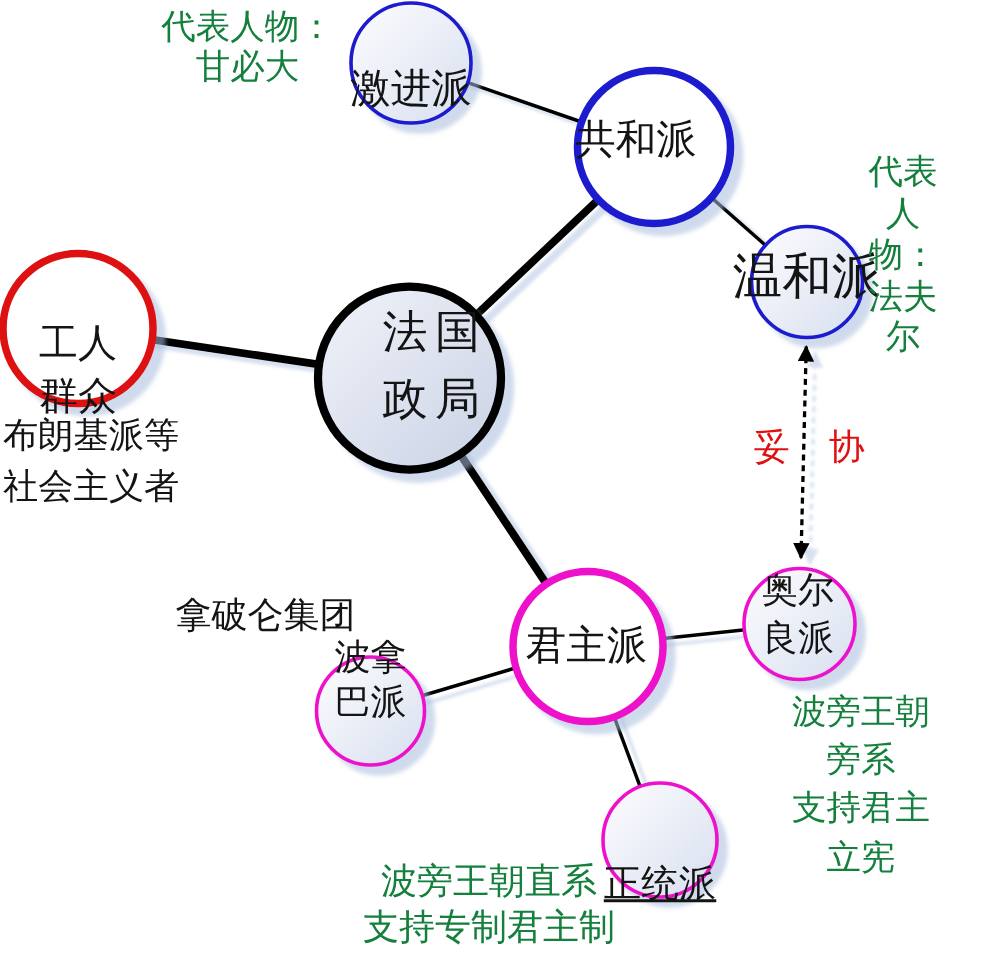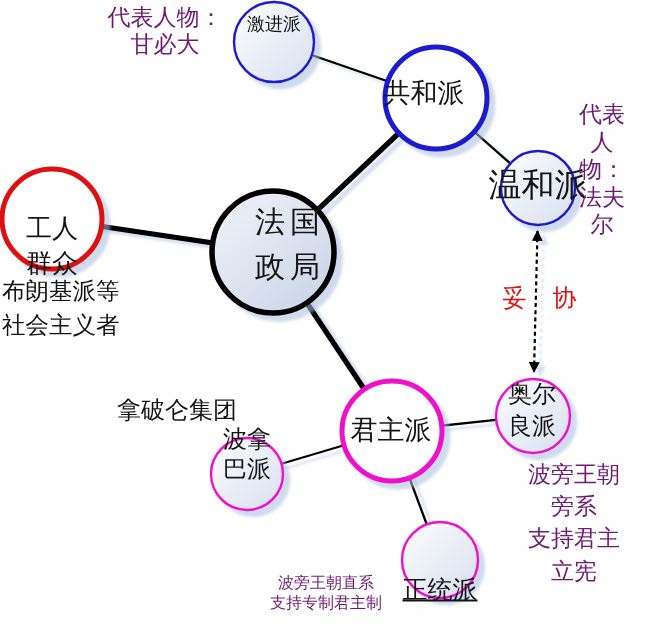--- a/index.html
+++ b/index.html
@@ -12,21 +12,21 @@
   }
   .stage svg { position:absolute; left:0; top:0; }
   .sh  { filter: drop-shadow(6px 6px 1.5px rgba(168,188,221,0.55)); }
   .shl { filter: drop-shadow(6px 4px 1px rgba(175,193,224,0.5)); }
   .lbl {
     position:absolute; transform:translate(-50%,-50%);
     text-align:center; white-space:pre-line; color:#141414;
   }
   .ann-c {
     position:absolute; transform:translateX(-50%);
-    text-align:center; white-space:pre-line; color:#701a75;
+    text-align:center; white-space:pre-line; color:#15803d;
   }
   .ann-l { position:absolute; text-align:left; white-space:pre-line; color:#141414; }
   .compromise {
     position:absolute; transform:translate(-50%,-50%);
     color:#E01010; white-space:pre; letter-spacing:1px;
   }
 </style>
 </head>
 <body>
 
@@ -64,21 +64,21 @@
     <circle class="sh" cx="52" cy="219" r="50" fill="#ffffff" stroke-width="5" stroke="#DD1111"></circle>
     <circle class="sh" cx="273" cy="252" r="61" fill="url(#gCenter)" stroke-width="5.5" stroke="#000000"></circle>
     <circle class="sh" cx="392" cy="431" r="50" fill="#ffffff" stroke-width="5" stroke="#EE11CC"></circle>
     <circle class="sh" cx="247" cy="474" r="36" fill="url(#gSmall)" stroke-width="2.4" stroke="#EE11CC"></circle>
     <circle class="sh" cx="533" cy="416" r="37" fill="url(#gSmall)" stroke-width="2.4" stroke="#EE11CC"></circle>
     <circle class="sh" cx="440" cy="560" r="38" fill="url(#gSmall)" stroke-width="2.4" stroke="#EE11CC"></circle>
 
     <line class="shl" x1="537.5" y1="231" x2="534" y2="372" stroke="#000000" stroke-width="2.2" stroke-dasharray="4 3.2" marker-start="url(#ah)" marker-end="url(#ah)"></line>
   </svg>
 
-  <div class="lbl" style="left:274px; top:24px;  font-size:18px;">激进派</div>
+  <div class="lbl" style="left:274px; top:59px;  font-size:27px;">激进派</div>
   <div class="lbl" style="left:424px; top:93px;  font-size:27px;">共和派</div>
   <div class="lbl" style="left:538px; top:185px; font-size:33px;">温和派</div>
   <div class="lbl" style="left:52px;  top:215px; font-size:26px; line-height:1.33;margin-top:32px;">工人
 群众</div>
   <div class="lbl" style="left:290px; top:244px; font-size:30px; line-height:1.5; letter-spacing:5px;">法国
 政局</div>
   <div class="lbl" style="left:391px; top:430px; font-size:27px;">君主派</div>
   <div class="lbl" style="left:247px; top:454px; font-size:24px; line-height:1.25;">波拿
 巴派</div>
   <div class="lbl" style="left:532px; top:411px; font-size:24px; line-height:1.33;">奥尔
@@ -88,16 +88,16 @@
   <div class="ann-c" style="left:165px; top:4px;   font-size:23px; line-height:1.18;">代表人物：
 甘必大</div>
   <div class="ann-c" style="left:602px; top:101px; font-size:23px; line-height:1.2;">代表人物：
 法夫尔</div>
   <div class="ann-l" style="left:2px;   top:274px; font-size:23.5px; line-height:1.45;">布朗基派等
 社会主义者</div>
   <div class="ann-l" style="left:117px; top:394px; font-size:24px;">拿破仑集团</div>
   <div class="compromise" style="left:540px; top:298px; font-size:24px;">妥　协</div>
   <div class="ann-c" style="left:574px; top:459px; font-size:23px; line-height:1.4;">波旁王朝旁系
 支持君主立宪</div>
-  <div class="ann-c" style="left:326px; top:573px; font-size:16px; line-height:1.28;">波旁王朝直系
+  <div class="ann-c" style="left:326px; top:573px; font-size:24px; line-height:1.28;">波旁王朝直系
 支持专制君主制</div>
 
 </div>
 
 </body></html>

